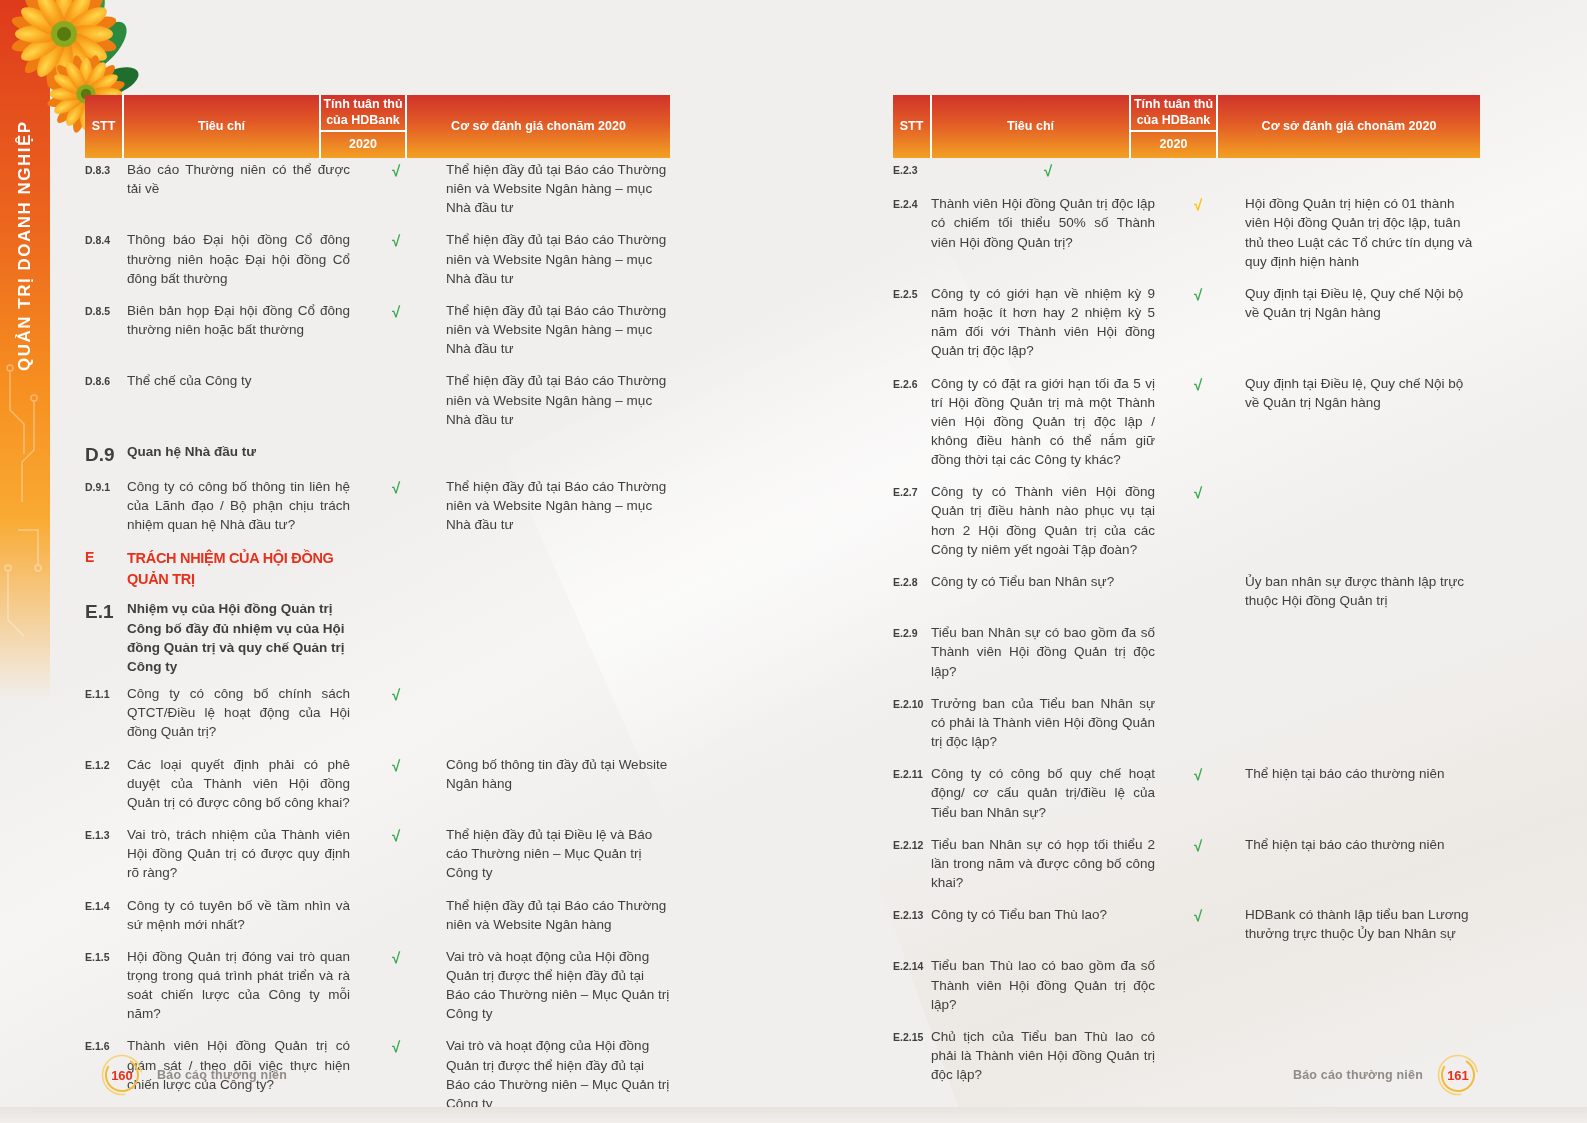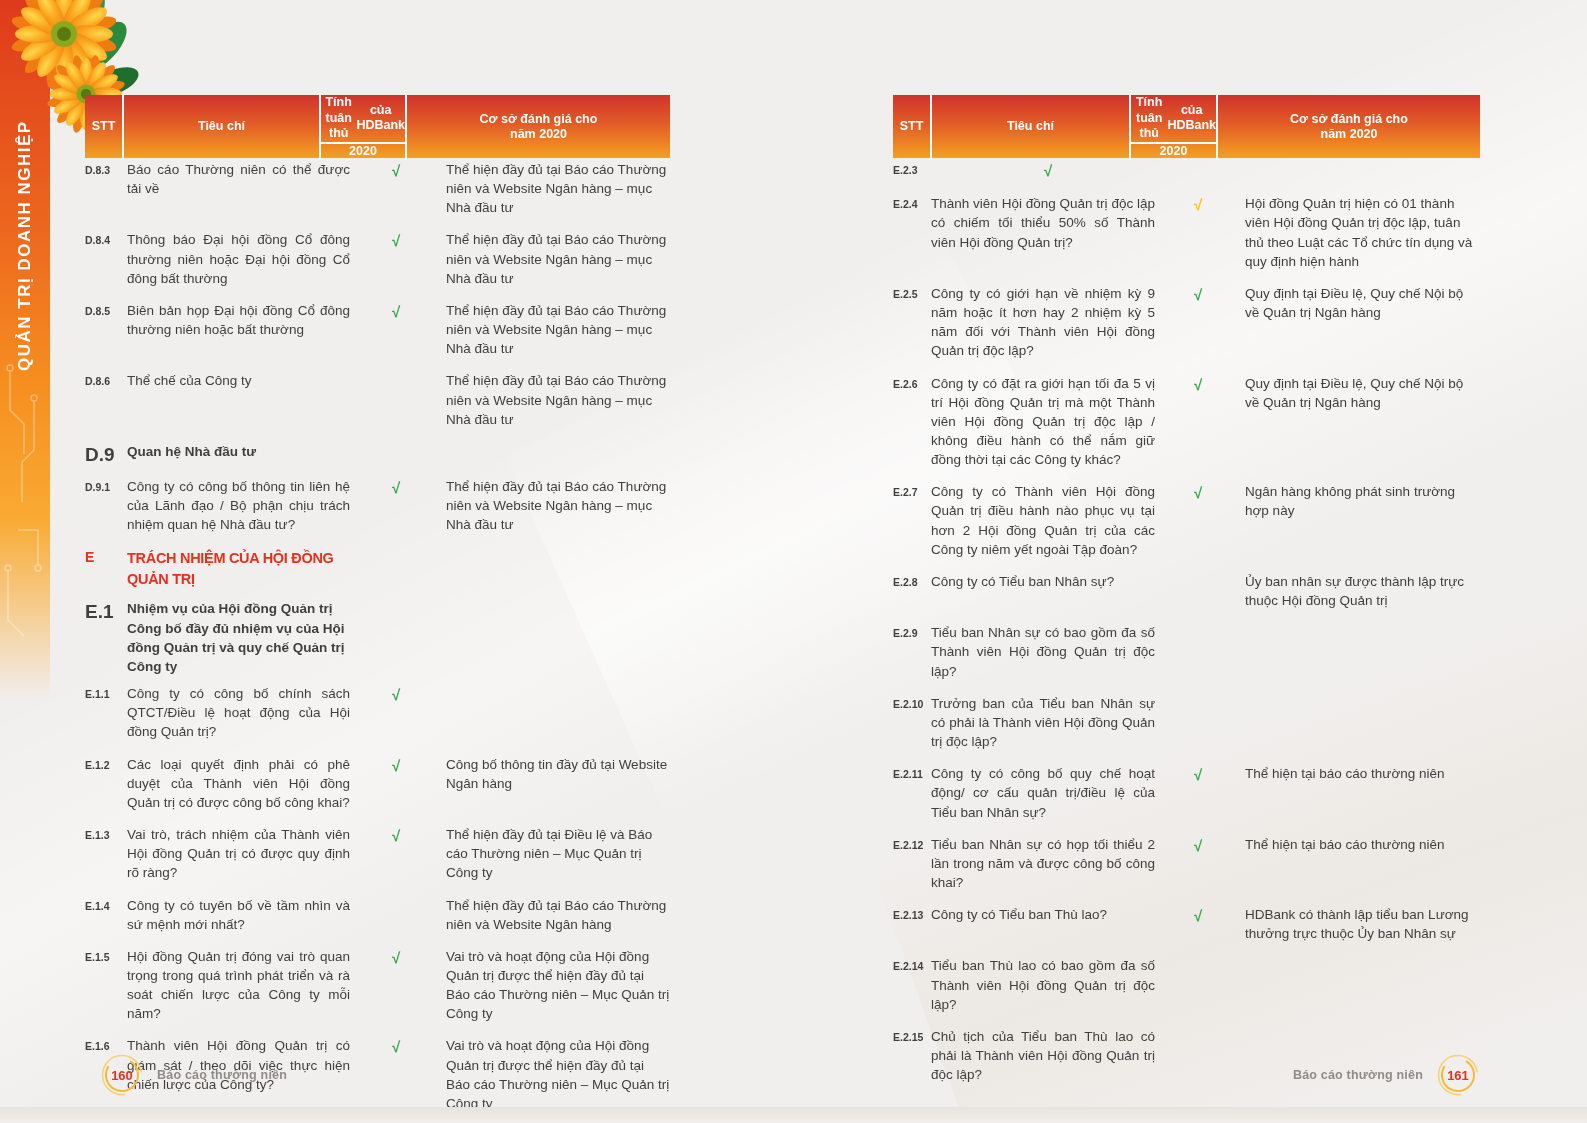--- a/index.html
+++ b/index.html
@@ -31,24 +31,24 @@
   .page.left{left:85px;width:585px;}
   .page.right{left:893px;width:587px;}
   .thead{display:grid;height:63px;color:#fff;font-weight:bold;font-size:12.5px;
     background:linear-gradient(180deg,#d0332b 0%,#e25b26 45%,#f3a023 100%);}
   .page.left  .thead{grid-template-columns:37px 197px 86px 1fr;}
   .page.right .thead{grid-template-columns:37px 199px 87px 1fr;}
   .th{display:flex;align-items:center;justify-content:center;text-align:center;
     border-left:2px solid #fff;padding:0 4px;line-height:1.25;}
   .th:first-child{border-left:none;}
   .th-comp{flex-direction:column;padding:0;align-items:stretch;}
-  .comp-top{flex:1.25;display:flex;flex-direction:row;align-items:center;justify-content:center;
+  .comp-top{flex:1.25;display:flex;flex-direction:column;align-items:center;justify-content:center;
     border-bottom:2px solid #fff;}
   .comp-year{flex:.9;display:flex;align-items:center;justify-content:center;}
-  .th-basis{flex-direction:column;}
+  .th-basis{}
   .tbody{padding-top:2px;}
   .row{display:grid;margin-bottom:13px;font-size:13.5px;line-height:1.42;}
   .page.left  .row{grid-template-columns:42px 233px 72px 1fr;}
   .page.right .row{grid-template-columns:38px 234px 66px 1fr;}
   .c-stt{font-size:10.5px;font-weight:bold;padding-top:3px;}
   .c-crit{text-align:justify;padding-right:10px;}
   .c-check{text-align:center;font-size:15px;font-weight:bold;padding-top:0;}
   .ck-green{color:#3aaa4e;}
   .ck-yellow{color:#ffc20e;}
   .c-basis{padding-left:14px;}
@@ -310,21 +310,20 @@
         <div class="row item">
           <div class="c-stt">E.2.6</div>
           <div class="c-crit">Công ty có đặt ra giới hạn tối đa 5 vị trí Hội đồng Quản trị mà một Thành viên Hội đồng Quản trị độc lập / không điều hành có thể nắm giữ đồng thời tại các Công ty khác?</div>
           <div class="c-check ck-green">√</div>
           <div class="c-basis">Quy định tại Điều lệ, Quy chế Nội bộ về Quản trị Ngân hàng</div>
         </div>
         <div class="row item">
           <div class="c-stt">E.2.7</div>
           <div class="c-crit">Công ty có Thành viên Hội đồng Quản trị điều hành nào phục vụ tại hơn 2 Hội đồng Quản trị của các Công ty niêm yết ngoài Tập đoàn?</div>
           <div class="c-check ck-green">√</div>
-          <div class="c-basis">Ngân hàng không phát sinh trường hợp này</div>
         </div>
         <div class="row item">
           <div class="c-stt">E.2.8</div>
           <div class="c-crit">Công ty có Tiểu ban Nhân sự?</div>
           <div class="c-check"></div>
           <div class="c-basis">Ủy ban nhân sự được thành lập trực thuộc Hội đồng Quản trị</div>
         </div>
         <div class="row item">
           <div class="c-stt">E.2.9</div>
           <div class="c-crit">Tiểu ban Nhân sự có bao gồm đa số Thành viên Hội đồng Quản trị độc lập?</div>

